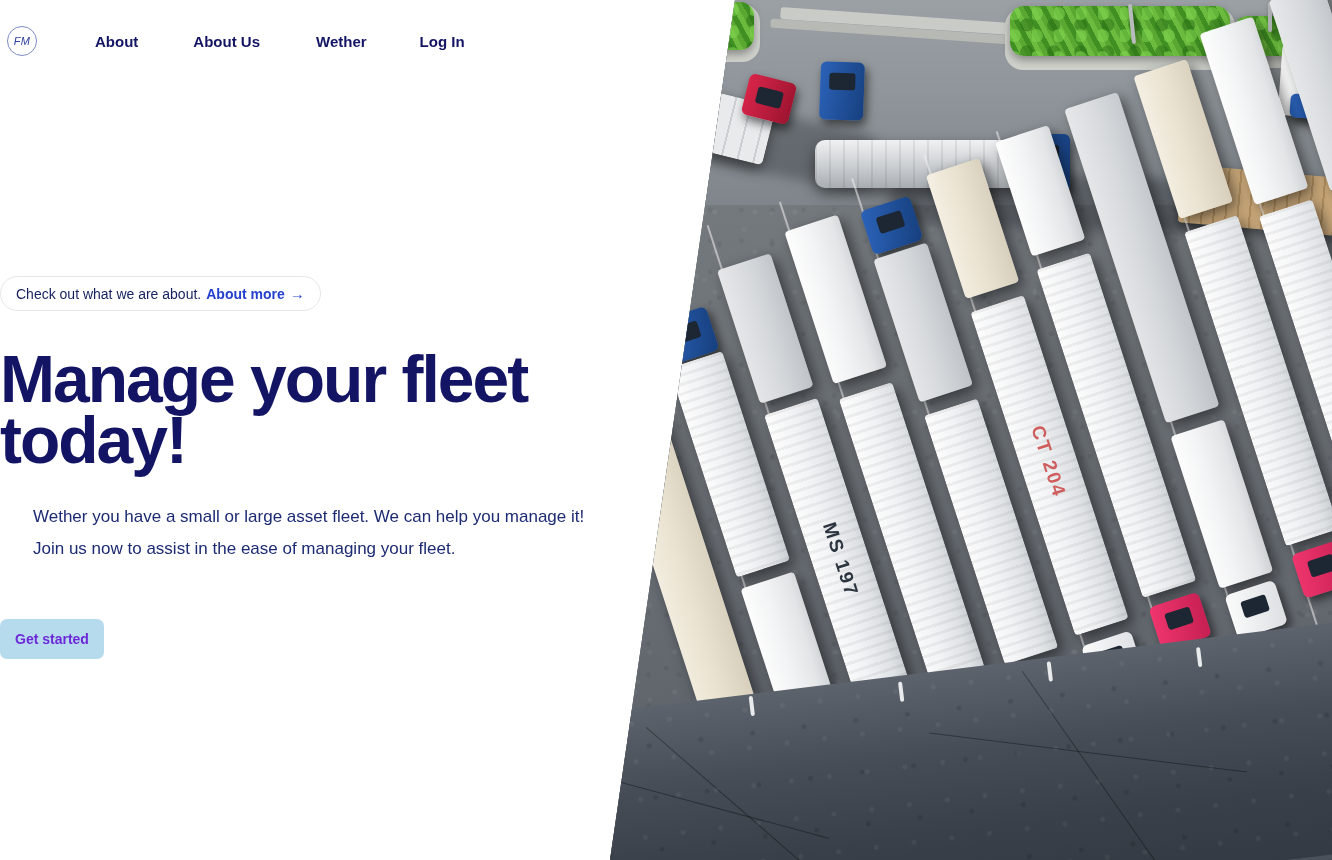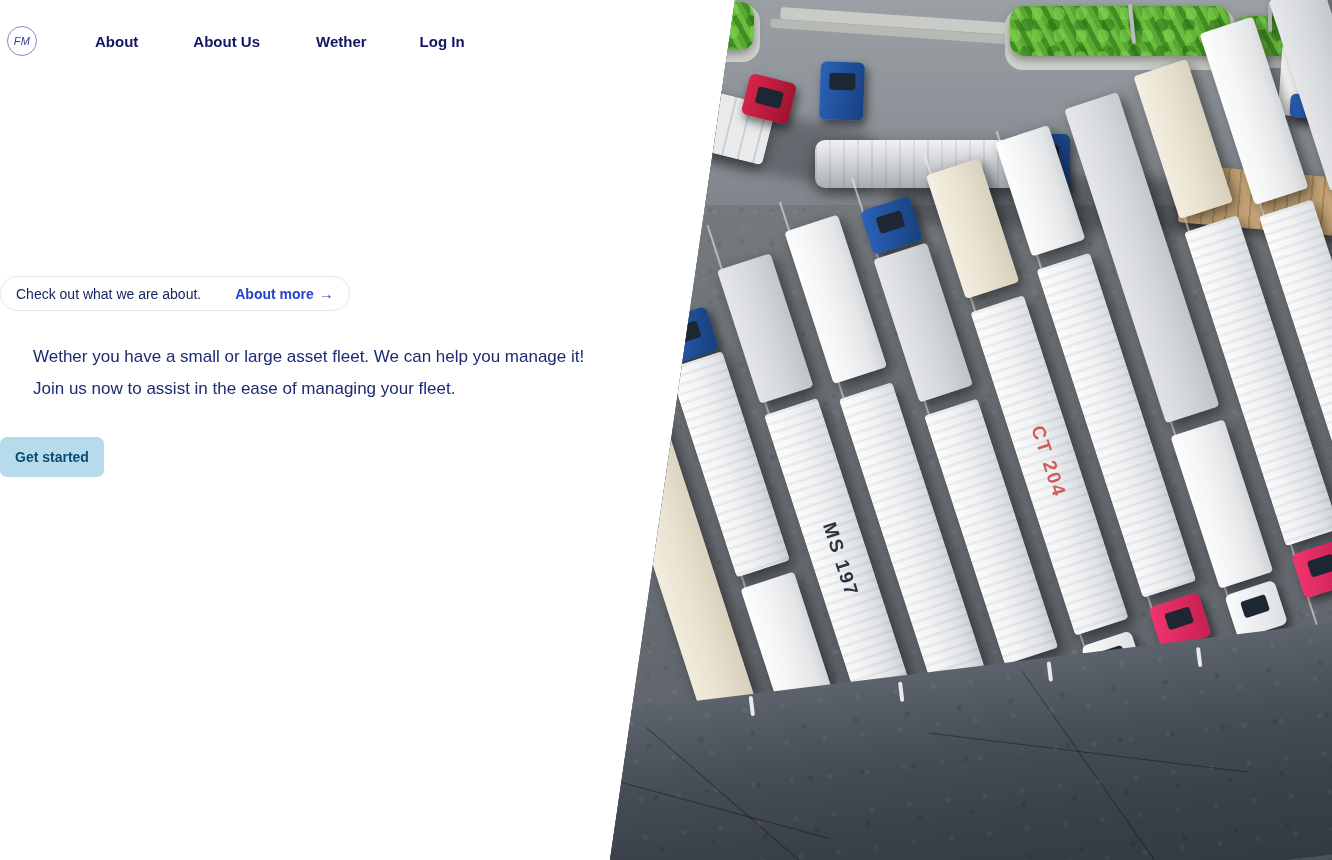--- a/index.html
+++ b/index.html
@@ -295,21 +295,20 @@
     display: inline-flex;
     align-items: center;
     height: 35px;
     padding: 0 15px;
     border: 1px solid #e6e6e6;
     border-radius: 19px;
     background: #fff;
     font-size: 14px;
     color: #14205e;
     white-space: nowrap;
-    gap: 29px;
   }
   .badge-link {
     margin-left: 5px;
     color: #2540cf;
     font-weight: 700;
     text-decoration: none;
     display: inline-flex;
     align-items: center;
     gap: 5px;
   }
@@ -328,30 +327,30 @@
   .subcopy {
     margin-top: 30px;
     color: #1c2b73;
     font-size: 17px;
     line-height: 32px;
     max-width: 590px;
     margin-left: 33px;
   }
 
   .cta {
-    margin-top: 32px;
+    margin-top: 54px;
     display: inline-flex;
     align-items: center;
     justify-content: center;
     height: 40px;
     padding: 0 15px;
     border: none;
     border-radius: 7px;
     background: #b6dbec;
-    color: #0c4a6e;
+    color: #6d28d9;
     font-family: "Liberation Sans", sans-serif;
     font-size: 14px;
     font-weight: 700;
     cursor: pointer;
   }
 </style>
 </head>
 <body>
 
 <div class="page">
@@ -543,20 +542,21 @@
   <div class="hero-copy">
 
     <div class="badge">
       <span>Check out what we are about.</span>
       <a class="badge-link" href="#">
         <span>About more</span>
         <span class="arrow-glyph">→</span>
       </a>
     </div>
 
+    <h1 class="headline">Manage your fleet today!</h1>
 
     <p class="subcopy">Wether you have a small or large asset fleet. We can help you manage it! Join us now to assist in the ease of managing your fleet.</p>
 
     <button class="cta">Get started</button>
 
   </div>
 
 </div>
 
 </body></html>

